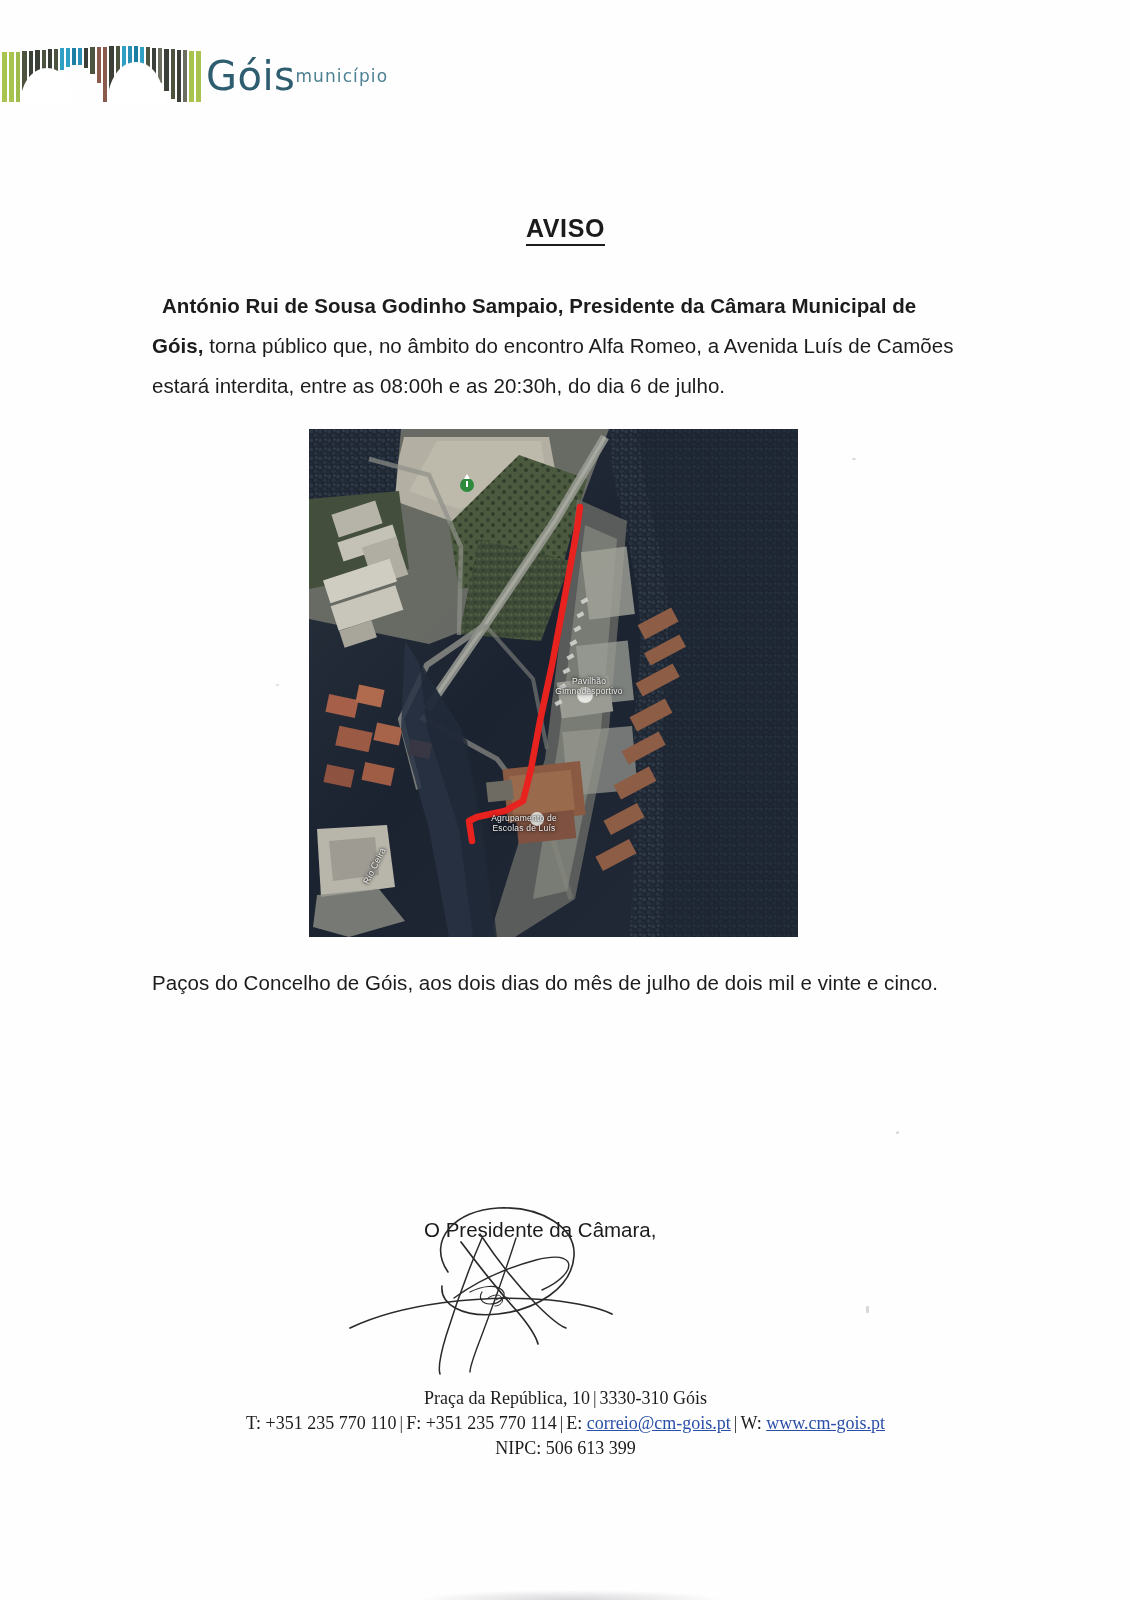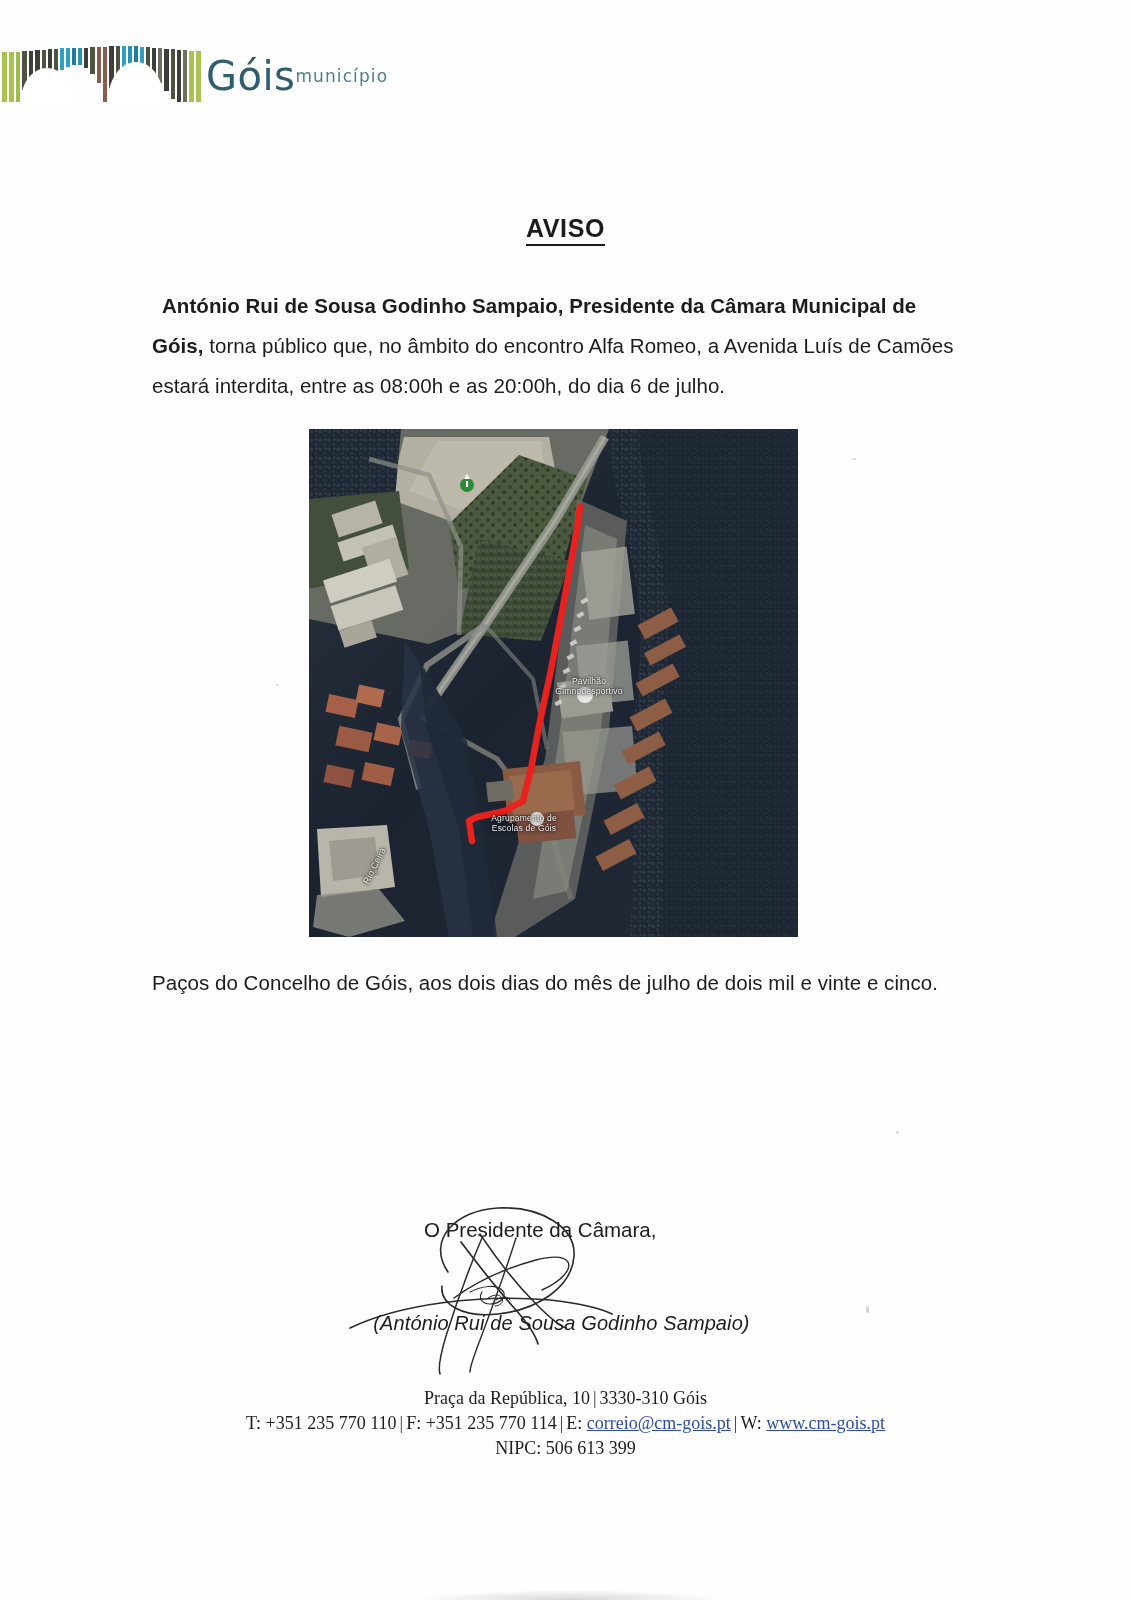--- a/index.html
+++ b/index.html
@@ -248,21 +248,21 @@
     </svg>
     <div class="logo-word">Góis</div>
     <div class="logo-sub">município</div>
   </div>
 
   <div class="doc-title">
     <u>AVISO</u>
   </div>
 
   <div class="body-col">
-    <p class="para para-lead"><b>António Rui de Sousa Godinho Sampaio, Presidente da Câmara Municipal de Góis,</b><span> torna público que, no âmbito do encontro Alfa Romeo, a Avenida Luís de Camões estará interdita, entre as 08:00h e as 20:00h, do dia 6 de julho.</span></p>
+    <p class="para para-lead"><b>António Rui de Sousa Godinho Sampaio, Presidente da Câmara Municipal de Góis,</b><span> torna público que, no âmbito do encontro Alfa Romeo, a Avenida Luís de Camões estará interdita, entre as 08:00h e as 20:30h, do dia 6 de julho.</span></p>
   </div>
 
   <div class="map-wrap">
     <svg class="map-svg" viewBox="0 0 489 508">
       <defs>
         <linearGradient id="gForestR" x1="0" y1="0" x2="1" y2="1">
           <stop offset="0%" stop-color="#2b333f"></stop>
           <stop offset="45%" stop-color="#1c2330"></stop>
           <stop offset="100%" stop-color="#232b38"></stop>
         </linearGradient>
@@ -393,21 +393,21 @@
       <g>
         <path d="M271 78 L268 100 L255 172 L243 236 L231 292 L222 340 L214 372 L196 382 L168 388 L160 392 L163 412" stroke="#e8221f" stroke-width="6.5" fill="none" stroke-linecap="round" stroke-linejoin="round"></path>
       </g>
 
       <rect x="0" y="0" width="489" height="508" fill="none"></rect>
     </svg>
 
     <div class="map-label" id="label-pavilhao">Pavilhão
 Gimnodesportivo</div>
     <div class="map-label" id="label-escolas">Agrupamento de
-Escolas de Góis</div>
+Escolas de Luís</div>
     <div class="map-label" id="label-rio">Rio Ceira</div>
   </div>
 
   <div class="after-map">
     <p class="para para-block2">Paços do Concelho de Góis, aos dois dias do mês de julho de dois mil e vinte e cinco.</p>
   </div>
 
   <div class="sig-area">
     <div class="sig-title">O Presidente da Câmara,</div>
     <svg class="sig-scribble" viewBox="0 0 330 190">
@@ -417,21 +417,20 @@
         <path d="M150 40 C 166 64, 188 92, 206 110 C 220 124, 230 132, 236 134" stroke-width="1.5"></path>
         <path d="M124 104 C 146 88, 176 74, 206 66 C 222 62, 234 62, 238 68 C 242 76, 230 88, 212 96" stroke-width="1.4"></path>
         <path d="M140 98 C 152 92, 166 90, 172 96 C 178 102, 170 110, 160 110 C 152 110, 148 104, 152 98" stroke-width="1.2"></path>
         <path d="M158 104 C 164 100, 170 100, 172 104 C 174 108, 170 112, 165 112" stroke-width="1"></path>
         <path d="M166 106 C 172 102, 178 102, 180 106" stroke-width="1"></path>
         <path d="M20 134 C 70 110, 150 100, 220 106 C 256 110, 274 116, 282 120" stroke-width="1.7"></path>
         <path d="M152 44 C 140 72, 126 110, 116 142 C 110 162, 108 174, 110 180" stroke-width="1.5"></path>
         <path d="M186 44 C 176 76, 162 114, 150 146 C 144 162, 140 172, 140 178" stroke-width="1.4"></path>
       </g>
     </svg>
-    <div class="sig-name">(António Rui de Sousa Godinho Sampaio)</div>
   </div>
 
   <div class="footer">
     <div class="footer-line">
       <span>Praça da República, 10</span><span class="sep">|</span><span>3330-310 Góis</span>
     </div>
     <div class="footer-line">
       <span>T:</span>
       <span>+351 235 770 110</span><span class="sep">|</span><span>F:</span>
       <span>+351 235 770 114</span><span class="sep">|</span><span>E:</span>

